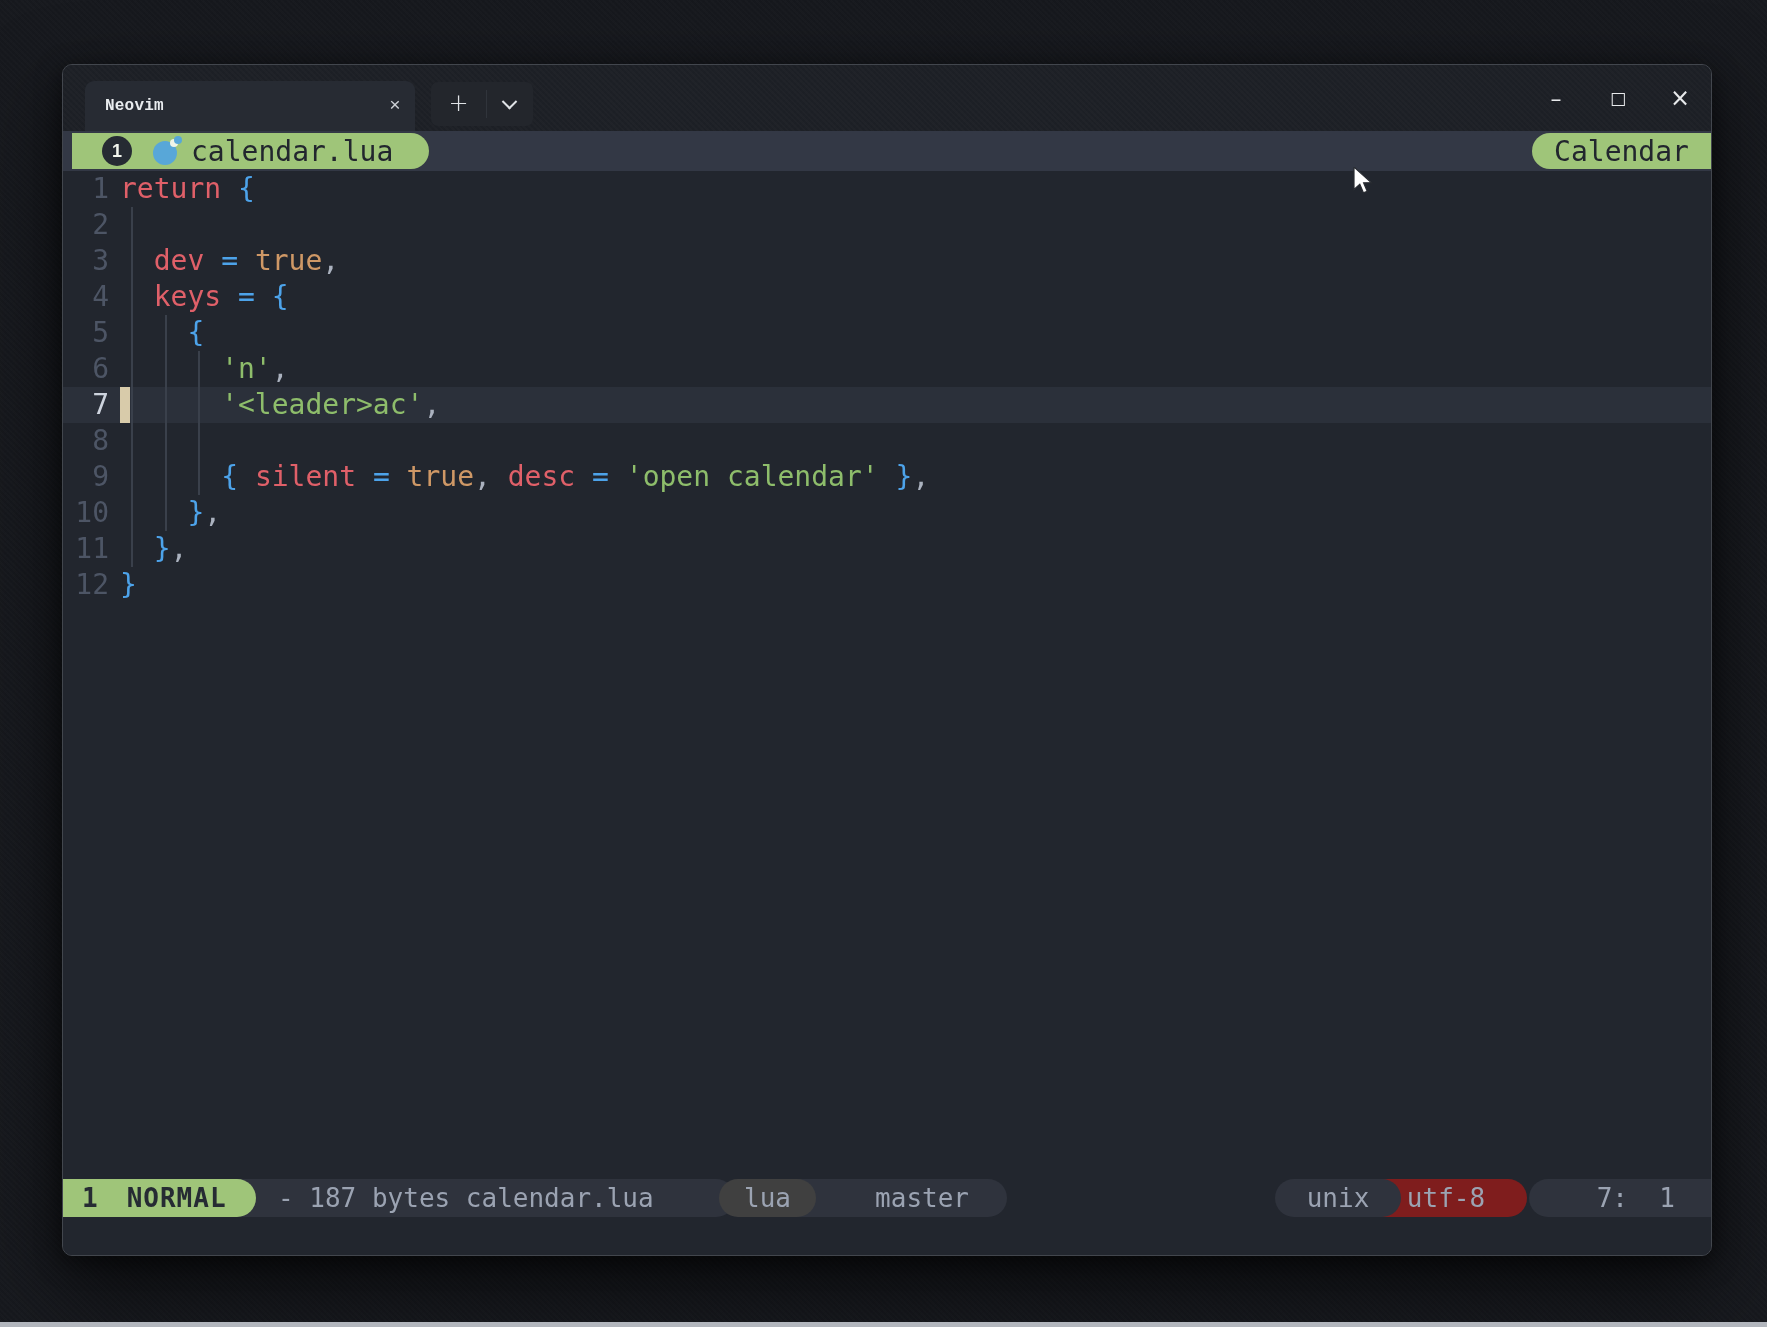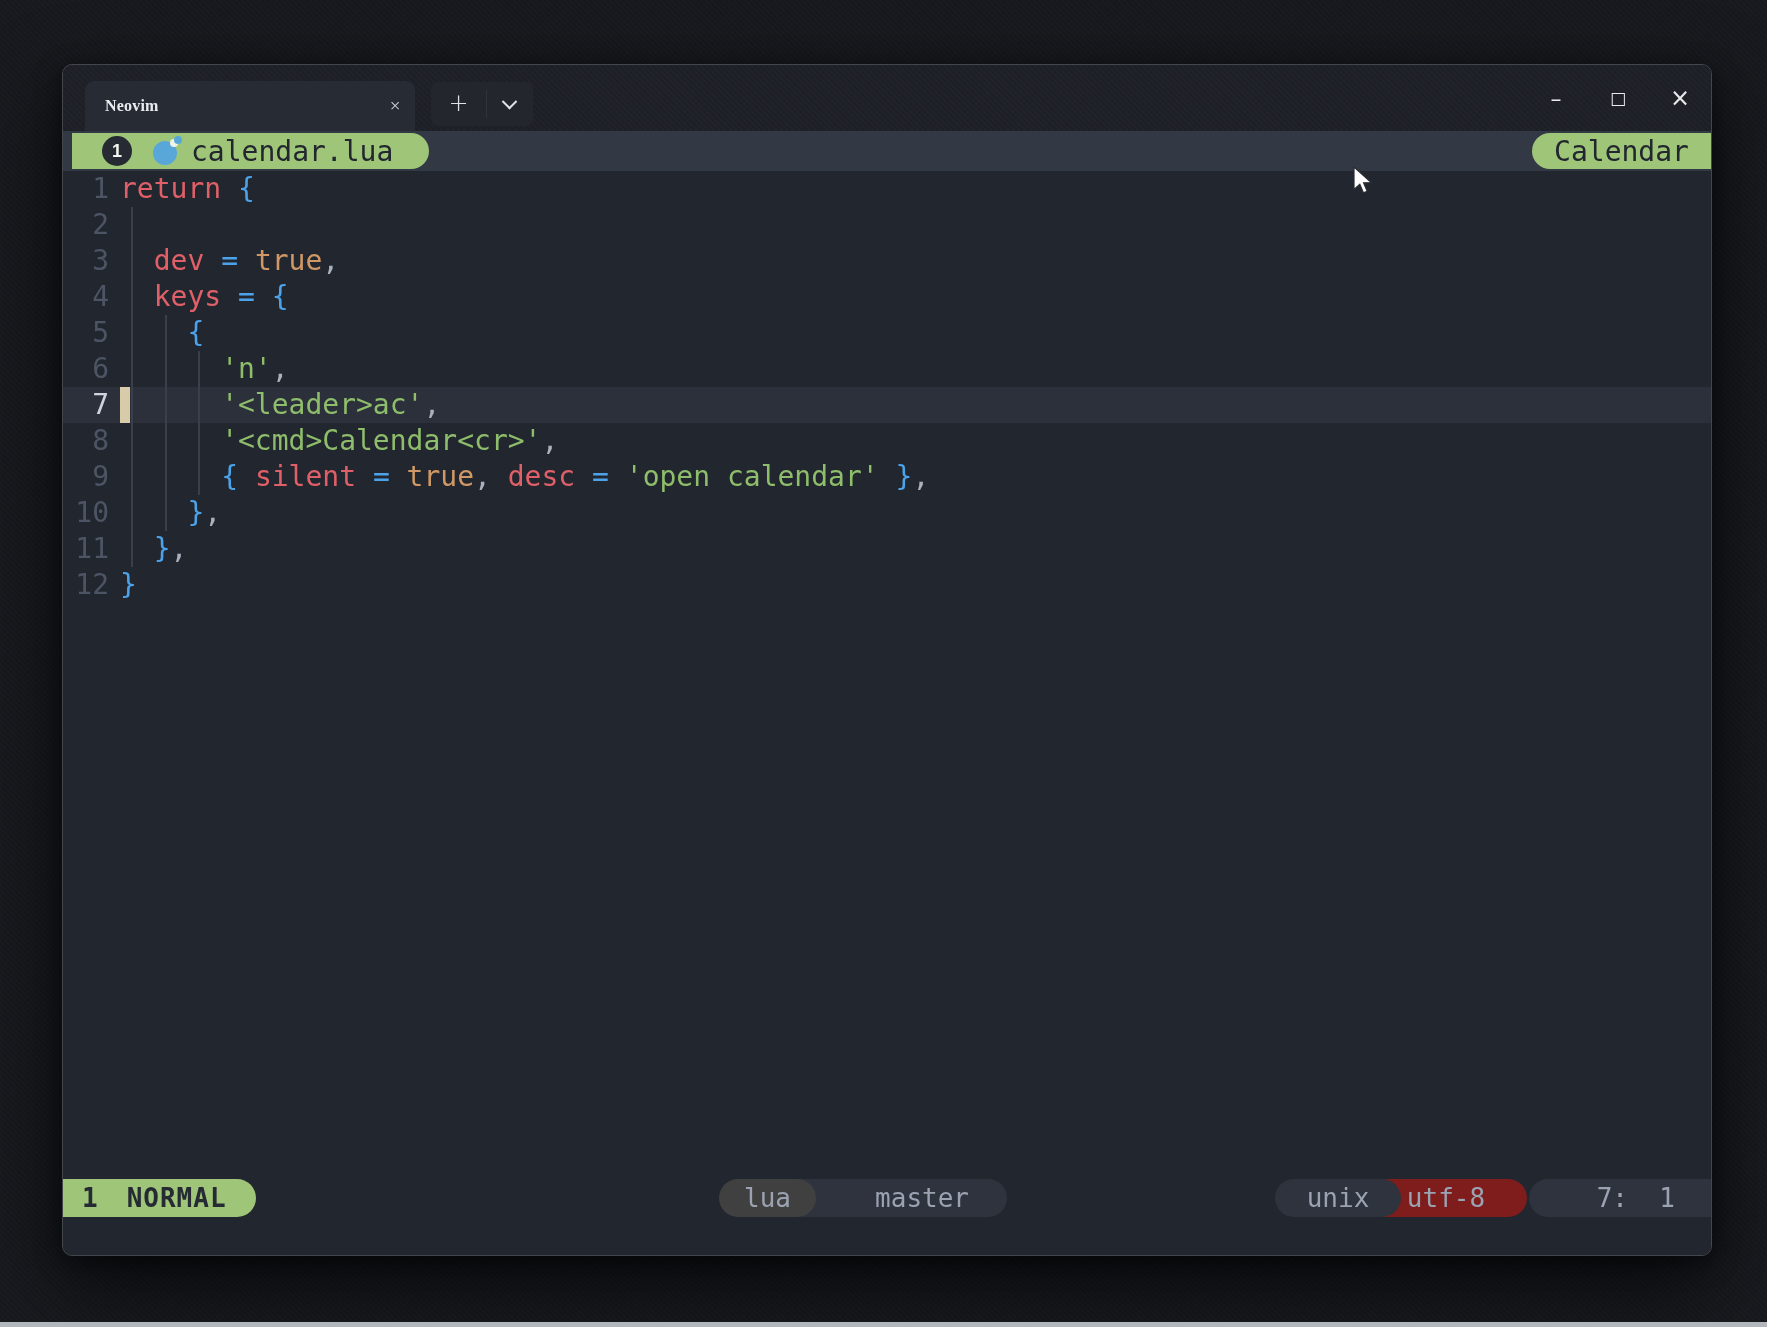--- a/index.html
+++ b/index.html
@@ -24,21 +24,21 @@
   .titlebar{
     position:absolute; top:0; left:0; right:0; height:66px; background:#1d2026;
     background-image:
       repeating-linear-gradient(45deg, rgba(255,255,255,0.015) 0 2px, transparent 2px 4px),
       repeating-linear-gradient(-45deg, rgba(0,0,0,0.03) 0 2px, transparent 2px 4px);
   }
   .term-tab{
     position:absolute; left:22px; top:16px; width:330px; height:50px;
     background:#272b33; border-radius:9px 9px 0 0;
     display:flex; align-items:center;
-    font-family:Liberation Serif, serif; font-size:16px; font-weight:bold; color:#e9ecef;
+    font-family:Liberation Mono, monospace; font-size:16px; font-weight:bold; color:#e9ecef;
   }
   .term-tab .tab-title{ padding-left:20px; flex:1; letter-spacing:.2px; }
   .term-tab .tab-close{ width:40px; text-align:center; color:#ccd0d5; font-size:19px; font-weight:normal; cursor:default; }
   .newtab-group{
     position:absolute; left:368px; top:17px; width:102px; height:44px;
     background:#23262c; border-radius:7px; display:flex; align-items:center;
   }
   .newtab-btn{ width:56px; text-align:center; color:#dfe2e6; font-size:24px; font-weight:300;
     font-family:"DejaVu Sans", sans-serif; border-right:1px solid #30343b; height:28px; line-height:26px; }
   .newtab-dd{ width:45px; display:flex; justify-content:center; align-items:center; height:100%; }
@@ -147,39 +147,42 @@
 
       <div class="code-area">
         <div id="code-rows">
             <div class="code-row"><span class="lnum">1</span><span class="ltext"><span style="color: rgb(224, 96, 105);">return</span><span style="color: rgb(171, 178, 191);"> </span><span style="color: rgb(77, 163, 234);">{</span></span></div>
             <div class="code-row"><span class="lnum">2</span></div>
             <div class="code-row"><span class="lnum">3</span><span class="ltext"><span style="color: rgb(171, 178, 191);">  </span><span style="color: rgb(224, 96, 105);">dev</span><span style="color: rgb(171, 178, 191);"> </span><span style="color: rgb(77, 163, 234);">=</span><span style="color: rgb(171, 178, 191);"> </span><span style="color: rgb(207, 152, 102);">true</span><span style="color: rgb(171, 178, 191);">,</span></span></div>
             <div class="code-row"><span class="lnum">4</span><span class="ltext"><span style="color: rgb(171, 178, 191);">  </span><span style="color: rgb(224, 96, 105);">keys</span><span style="color: rgb(171, 178, 191);"> </span><span style="color: rgb(77, 163, 234);">=</span><span style="color: rgb(171, 178, 191);"> </span><span style="color: rgb(77, 163, 234);">{</span></span></div>
             <div class="code-row"><span class="lnum">5</span><span class="ltext"><span style="color: rgb(171, 178, 191);">    </span><span style="color: rgb(77, 163, 234);">{</span></span></div>
             <div class="code-row"><span class="lnum">6</span><span class="ltext"><span style="color: rgb(171, 178, 191);">      </span><span style="color: rgb(142, 189, 107);">'n'</span><span style="color: rgb(171, 178, 191);">,</span></span></div>
             <div class="code-row cursorline"><span class="lnum">7</span><span class="ltext"><span style="color: rgb(171, 178, 191);">      </span><span style="color: rgb(142, 189, 107);">'&lt;leader&gt;ac'</span><span style="color: rgb(171, 178, 191);">,</span></span></div>
-            <div class="code-row"><span class="lnum">8</span><span class="ltext"><span style="color: rgb(171, 178, 191);">      </span><span style="color: rgb(142, 189, 107);">'&lt;cmd&gt;Calendar&lt;cr&gt;'</span><span style="color: rgb(171, 178, 191);">,</span></span></div>
+            <div class="code-row"><span class="lnum">8</span></div>
             <div class="code-row"><span class="lnum">9</span><span class="ltext"><span style="color: rgb(171, 178, 191);">      </span><span style="color: rgb(77, 163, 234);">{</span><span style="color: rgb(171, 178, 191);"> </span><span style="color: rgb(224, 96, 105);">silent</span><span style="color: rgb(171, 178, 191);"> </span><span style="color: rgb(77, 163, 234);">=</span><span style="color: rgb(171, 178, 191);"> </span><span style="color: rgb(207, 152, 102);">true</span><span style="color: rgb(171, 178, 191);">, </span><span style="color: rgb(224, 96, 105);">desc</span><span style="color: rgb(171, 178, 191);"> </span><span style="color: rgb(77, 163, 234);">=</span><span style="color: rgb(171, 178, 191);"> </span><span style="color: rgb(142, 189, 107);">'open calendar'</span><span style="color: rgb(171, 178, 191);"> </span><span style="color: rgb(77, 163, 234);">}</span><span style="color: rgb(171, 178, 191);">,</span></span></div>
             <div class="code-row"><span class="lnum">10</span><span class="ltext"><span style="color: rgb(171, 178, 191);">    </span><span style="color: rgb(77, 163, 234);">}</span><span style="color: rgb(171, 178, 191);">,</span></span></div>
             <div class="code-row"><span class="lnum">11</span><span class="ltext"><span style="color: rgb(171, 178, 191);">  </span><span style="color: rgb(77, 163, 234);">}</span><span style="color: rgb(171, 178, 191);">,</span></span></div>
             <div class="code-row"><span class="lnum">12</span><span class="ltext"><span style="color: rgb(77, 163, 234);">}</span></span></div>
           </div>
         <div class="guides mono" id="guides">
             <div class="guide" style="left: calc(0ch + 11px); top: 36px; height: 360px;"></div>
             <div class="guide" style="left: calc(2ch + 11px); top: 144px; height: 216px;"></div>
             <div class="guide" style="left: calc(4ch + 11px); top: 180px; height: 144px;"></div>
           </div>
         <div class="cursor-block" id="cursor" style="top: 216px; left: calc(0ch + 57px);"></div>
       </div>
 
       <div class="statusline mono">
         <div class="sl-seg sl-mode">
           <span class="buf-count">1</span>
           <span class="mode-txt">NORMAL</span>
         </div>
+        <div class="sl-seg sl-info">
+          <span>- 187 bytes calendar.lua</span>
+        </div>
         <div class="sl-seg sl-ft">lua</div>
         <div class="sl-seg sl-branch">
           <span>master</span>
         </div>
         <div class="sl-seg sl-unix">unix</div>
         <div class="sl-seg sl-enc">utf-8</div>
         <div class="sl-seg sl-pos">
           <span>7:  1</span>
         </div>
       </div>

